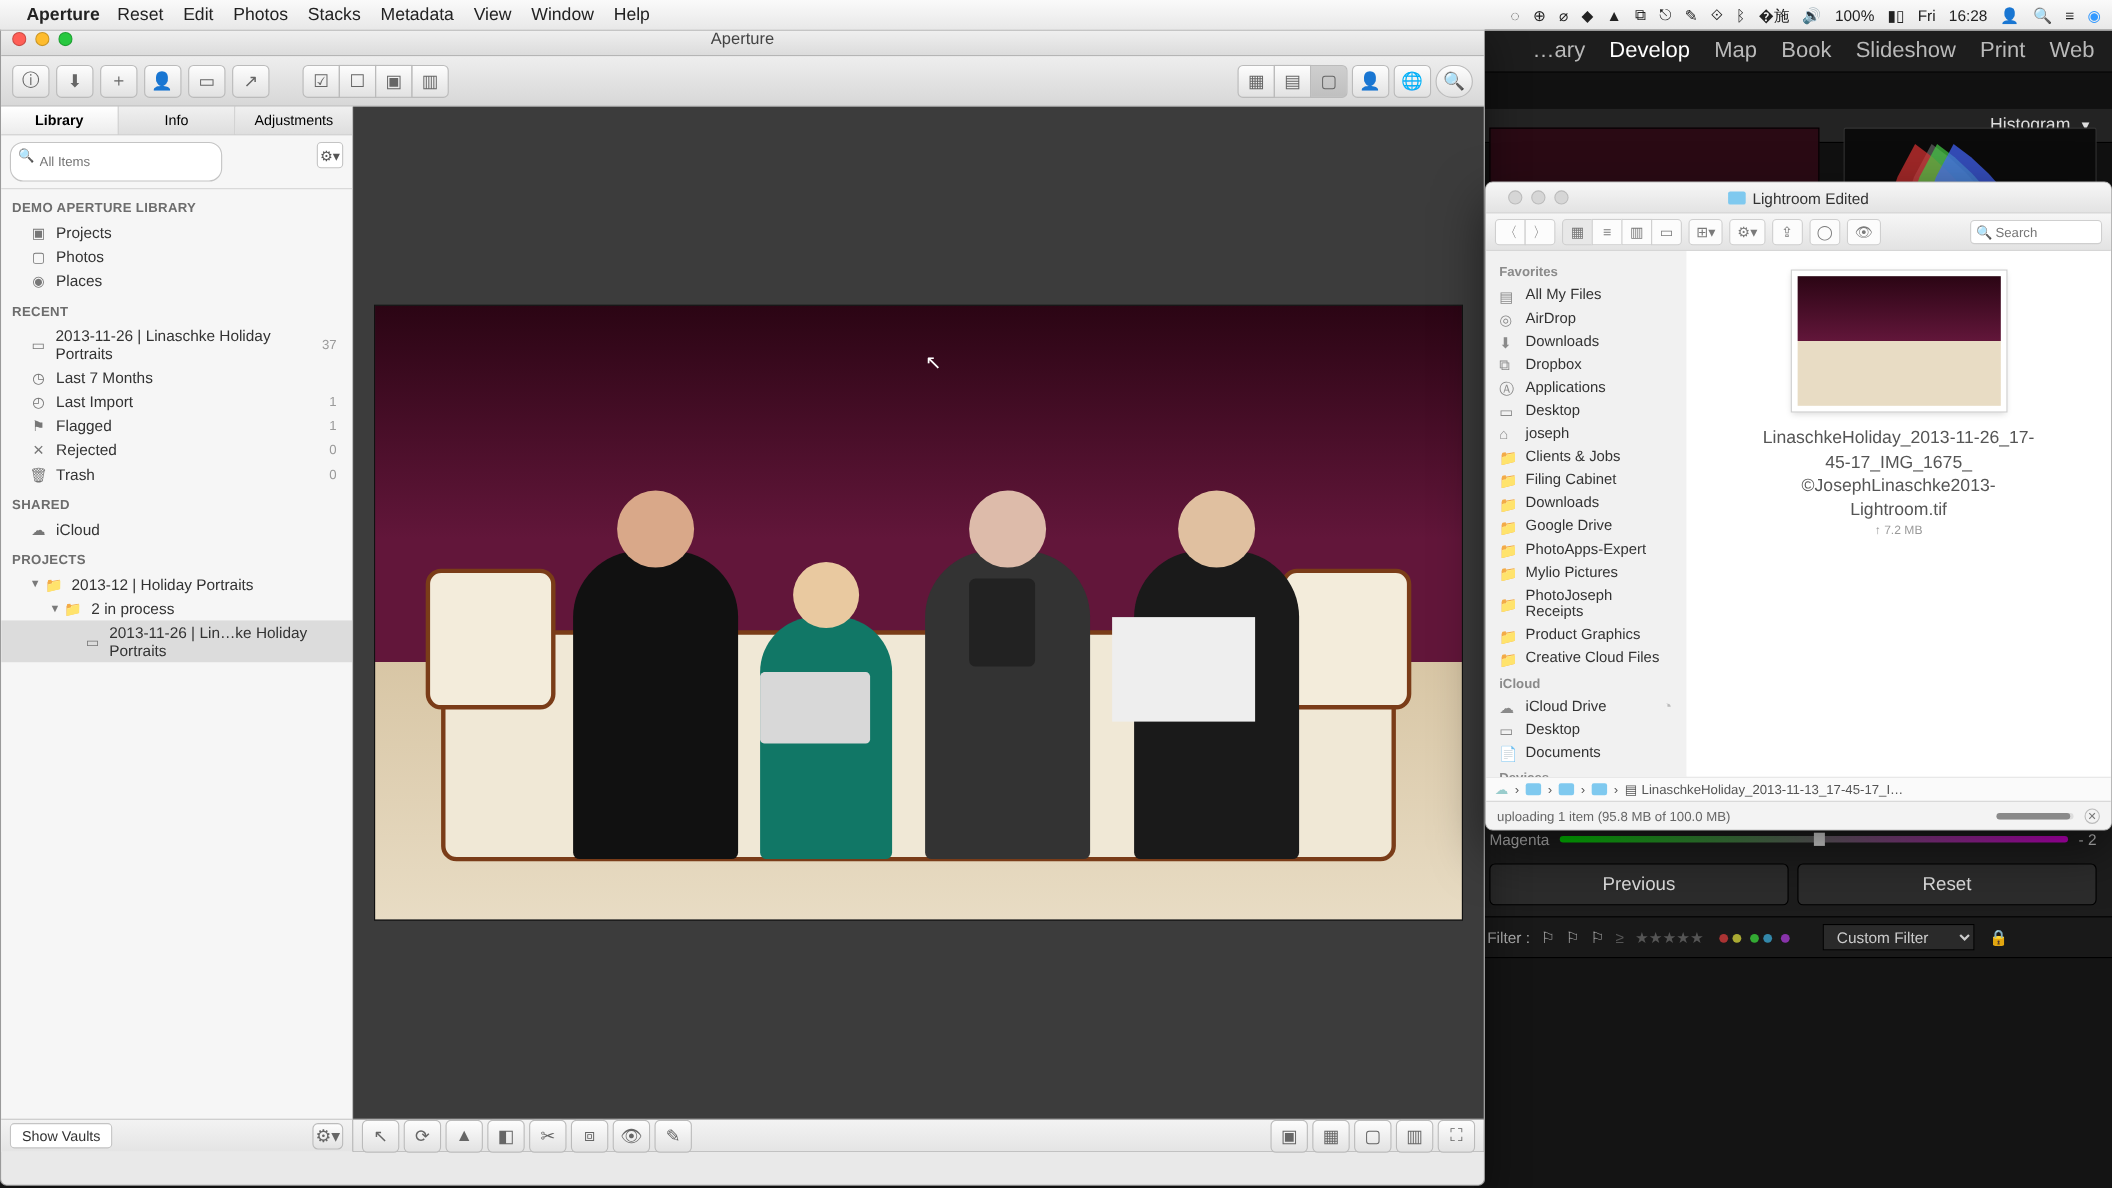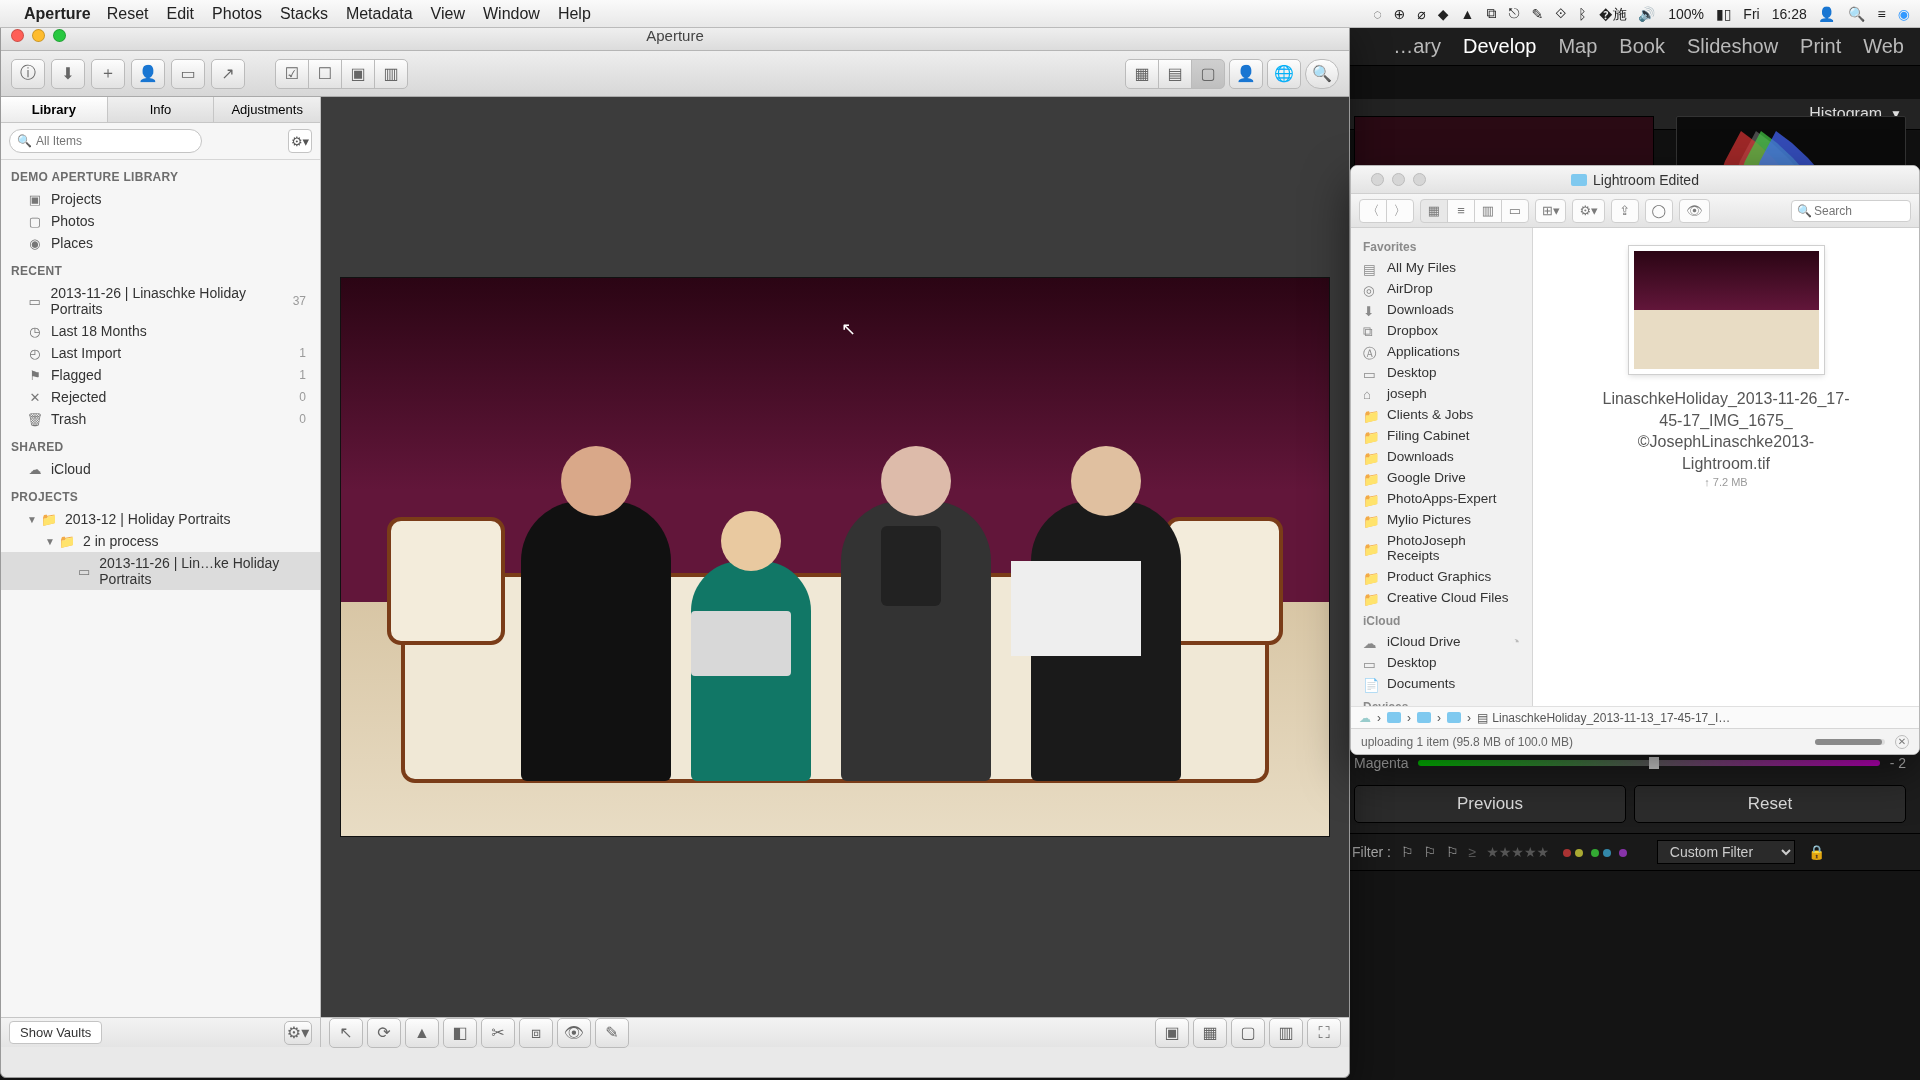--- a/index.html
+++ b/index.html
@@ -112,21 +112,21 @@
   .ap-body{display:flex;height:calc(100% - 76px - 30px);}
 
   
   .ap-side{width:320px;background:#f6f6f6;border-right:1px solid #bfbfbf;display:flex;flex-direction:column;}
   .ap-tabs{display:flex;height:26px;border-bottom:1px solid #c6c6c6;font-size:13px;}
   .ap-tabs div{flex:1;display:flex;align-items:center;justify-content:center;
     background:linear-gradient(#f0f0f0,#dedede);border-right:1px solid #c6c6c6;cursor:default;}
   .ap-tabs div:last-child{border-right:none;}
   .ap-tabs .sel{background:linear-gradient(#fff,#ececec);font-weight:600;text-align:right;}
   .ap-search{display:flex;gap:6px;padding:6px 8px;border-bottom:1px solid #d6d6d6;}
-  .ap-search input{flex:1;height:24px;border:1px solid #c4c4c4;border-radius:12px;
+  .ap-search input{flex:1;height:36px;border:1px solid #c4c4c4;border-radius:12px;
     padding:0 10px 0 26px;font-size:12px;background:#fff;}
   .ap-search .gear{width:24px;height:24px;border:1px solid #c4c4c4;border-radius:4px;
     background:#fff;display:flex;align-items:center;justify-content:center;font-size:13px;color:#555;}
   .srch-wrap{position:relative;flex:1;}
   .srch-wrap .mag{position:absolute;left:8px;top:5px;color:#999;font-size:12px;}
 
   .ap-tree{flex:1;overflow:auto;font-size:14px;color:#333;}
   .tree-head{padding:10px 10px 4px;font-size:12px;font-weight:700;color:#6d6d6d;letter-spacing:.3px;}
   .tree-row{display:flex;align-items:center;padding:3px 10px 3px 26px;position:relative;}
   .tree-row .ico{width:16px;height:14px;margin-right:8px;display:inline-flex;
@@ -381,21 +381,21 @@
           </div>
 
         <div class="tree-head">RECENT</div>
         <div class="tree-row">
             <span class="ico">▭</span>
             <span>2013-11-26 | Linaschke Holiday Portraits</span>
             <span class="cnt">37</span>
           </div>
         <div class="tree-row">
             <span class="ico">◷</span>
-            <span>Last 18 Months</span>
+            <span>Last 7 Months</span>
             <span class="cnt"></span>
           </div>
         <div class="tree-row">
             <span class="ico">◴</span>
             <span>Last Import</span>
             <span class="cnt">1</span>
           </div>
         <div class="tree-row">
             <span class="ico">⚑</span>
             <span>Flagged</span>

